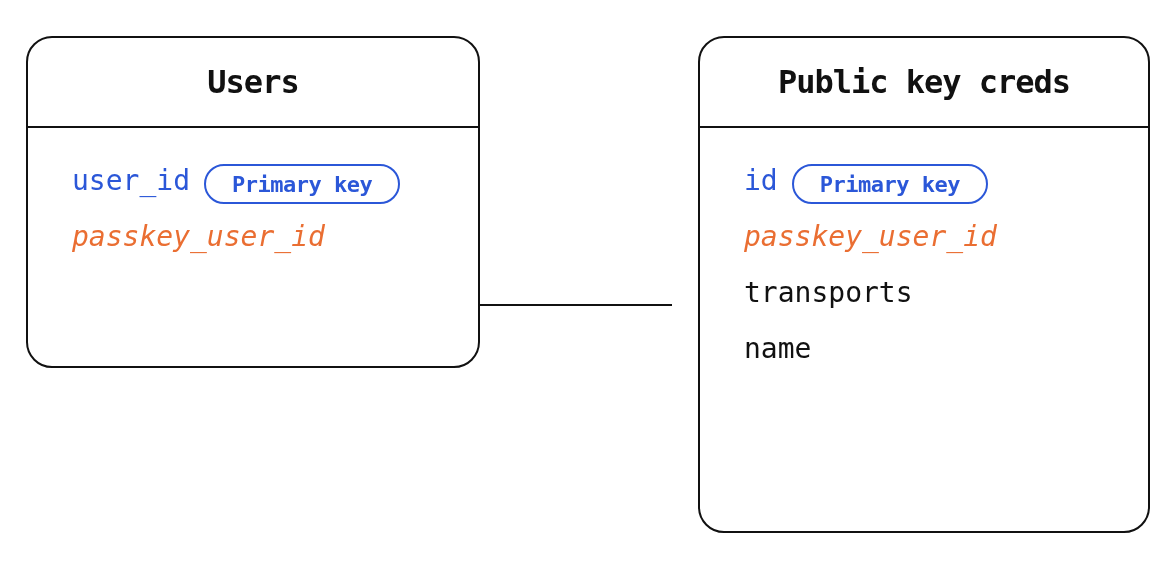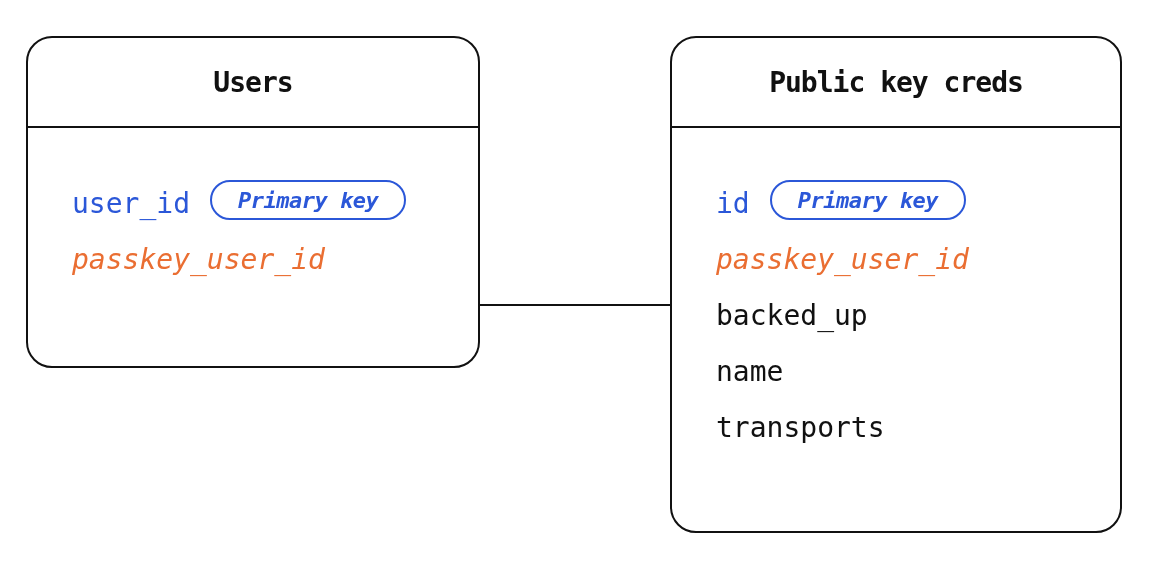--- a/index.html
+++ b/index.html
@@ -27,57 +27,56 @@
     width: 194px; height: 2px;
     background: var(--line);
   }
   .table-card {
     position: absolute;
     background: #ffffff;
     border: 2px solid var(--line);
     border-radius: 26px;
   }
   .table-card.users { left: 26px; top: 36px; width: 454px; height: 332px; }
-  .table-card.creds { left: 670px; top: 36px; width: 452px; height: 497px; }
+  .table-card.creds { left: 698px; top: 36px; width: 452px; height: 497px; }
   .table-header {
     height: 90px;
     border-bottom: 2px solid var(--line);
     display: flex; align-items: center; justify-content: center;
   }
   .table-title {
     margin: 12px;
     font-weight: 700;
-    font-size: 28px;
+    font-size: 32px;
     letter-spacing: -1px;
     color: var(--line);
     white-space: nowrap;
   }
   .table-body { padding-top: 36px; }
   .field-row {
     height: 56px;
-    display: flex; align-items: flex-end;
+    display: flex; align-items: flex-start;
     padding-left: 44px;
-    gap: 20px;
+    gap: 14px;
     font-size: 28px;
     color: var(--line);
     white-space: nowrap;
   }
   .field-name.primary { color: var(--blue); }
   .field-name.foreign { color: var(--orange); font-style: italic; }
   .badge {
     display: inline-flex; align-items: center;
     height: 40px;
     padding: 17px 26px;
     border: 2px solid var(--blue);
     border-radius: 22px;
     color: var(--blue);
     font-weight: 700;
     font-size: 22px;
     letter-spacing: -0.5px;
-    font-style: italic;
   }
 </style>
 </head>
 <body>
 
 <div class="canvas">
 
   <div class="connector"></div>
 
   <section class="table-card users">
@@ -101,24 +100,21 @@
     </header>
     <div class="table-body">
       <div class="field-row">
         <span class="field-name primary">id</span>
         <span class="badge">Primary key</span>
       </div>
       <div class="field-row">
         <span class="field-name foreign">passkey_user_id</span>
       </div>
       <div class="field-row">
-        <span class="field-name plain">backed_up</span>
+        <span class="field-name plain">transports</span>
       </div>
       <div class="field-row">
         <span class="field-name plain">name</span>
-      </div>
-      <div class="field-row">
-        <span class="field-name plain">transports</span>
       </div>
     </div>
   </section>
 
 </div>
 
 </body></html>

